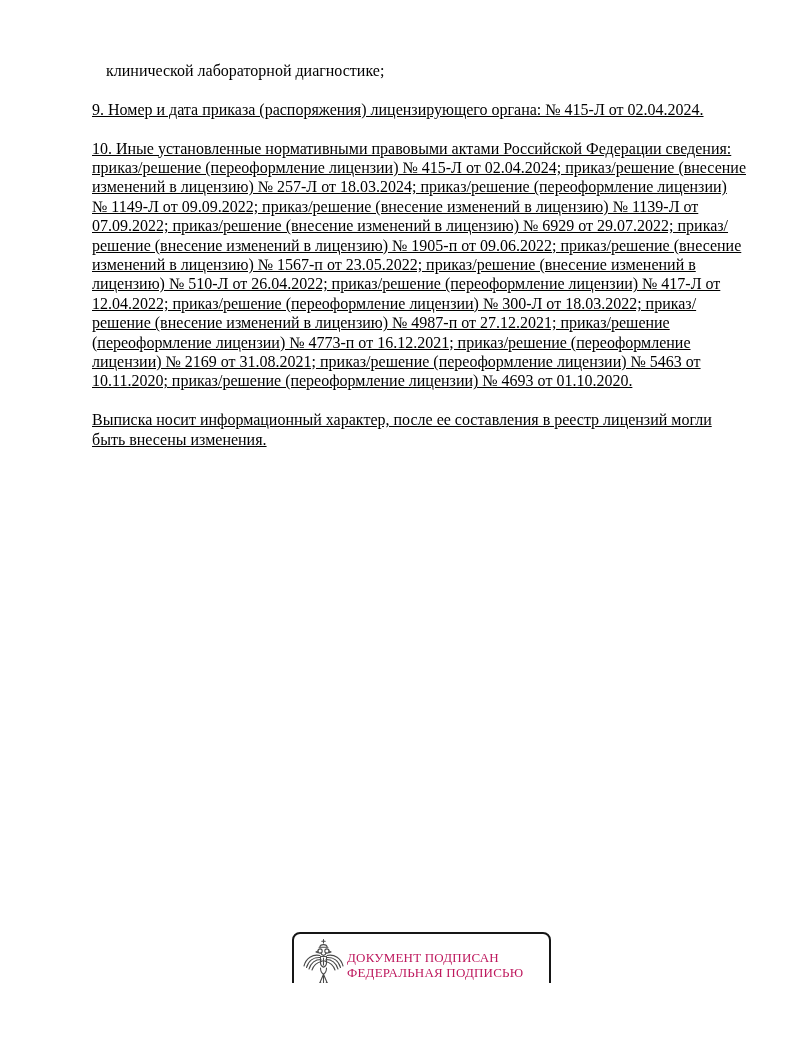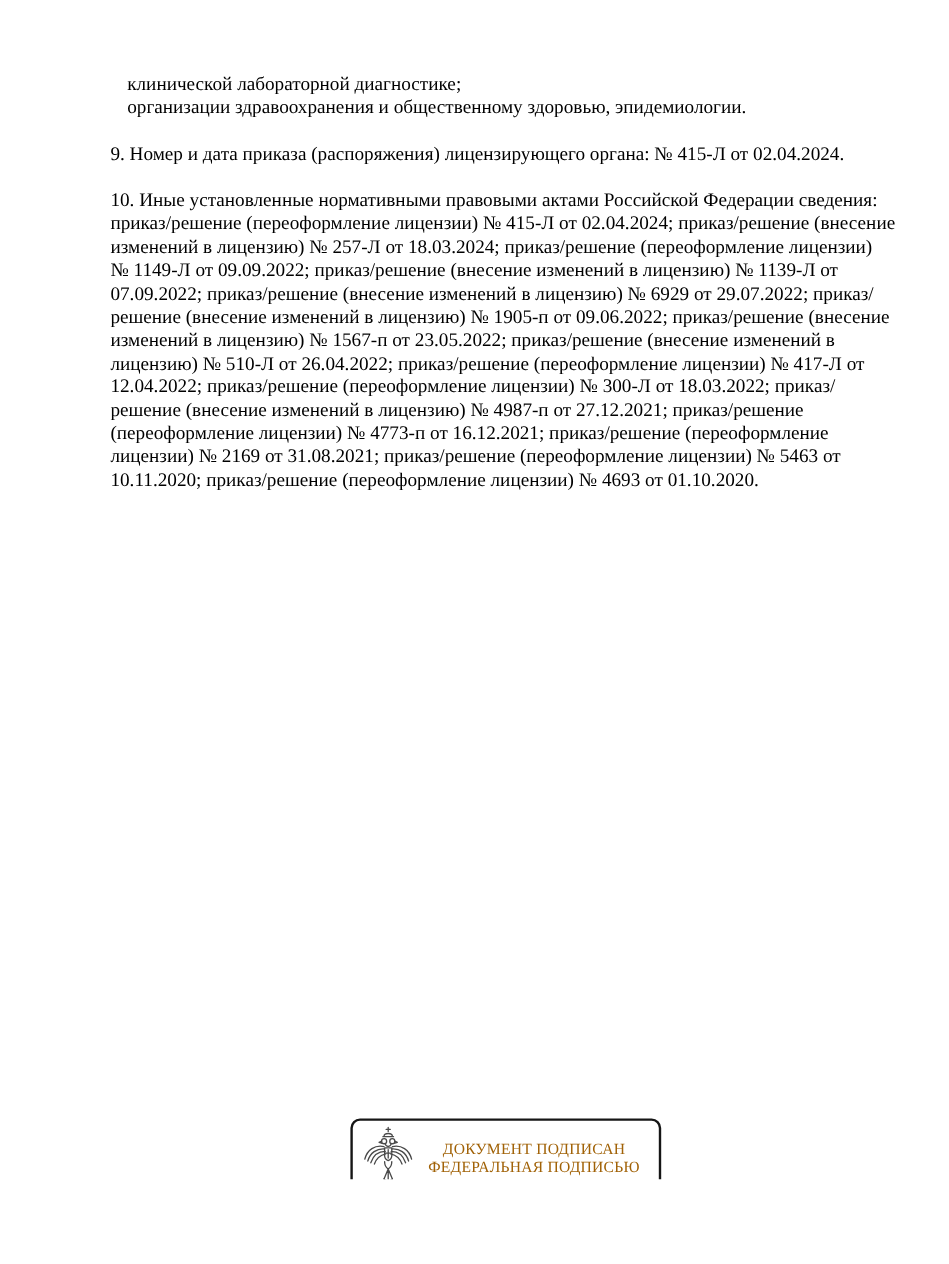--- a/index.html
+++ b/index.html
@@ -14,21 +14,21 @@
   }
   .content {
     position: absolute;
     left: 92px;
     top: 61px;
     width: 654px;
     font-size: 16px;
     line-height: 19.4px;
     text-align: left;
   }
-  .para { margin: 0 0 19.4px 0; }
+  .para { margin: 0 0 19.4px 0; text-decoration: underline; }
   .cont-line { padding-left: 14px; }
   .cont-block { margin: 0 0 19.4px 0; }
 
   
   .stamp {
     position: absolute;
     left: 292px;
     top: 932px;
     width: 259px;
     height: 108px;
@@ -44,51 +44,51 @@
     padding: 3px 6px 0 6px;
     height: 56px;
   }
   .emblem {
     width: 47px;
     height: 54px;
     flex: 0 0 auto;
   }
   .stamp-title {
     flex: 1 1 auto;
-    text-align: center;
+    text-align: left;
     font-size: 13px;
     line-height: 15.5px;
     letter-spacing: 0.2px;
-    color: #a16207;
+    color: #be185d;
   }
   .stamp-lines {
     padding: 1px 6px 0 6px;
     font-size: 11px;
     line-height: 17.4px;
     white-space: nowrap;
     color: #111111;
   }
   .stamp-lines .bold { font-weight: bold; }
 </style>
 </head>
 <body>
 
 <div class="page">
 
   <div class="content">
 
     <div class="cont-block">
       <div class="cont-line">клинической лабораторной диагностике;</div>
-      <div class="cont-line">организации здравоохранения и общественному здоровью, эпидемиологии.</div>
     </div>
 
     <p class="para">9. Номер и дата приказа (распоряжения) лицензирующего органа: № 415-Л от 02.04.2024.</p>
 
     <p class="para">10. Иные установленные нормативными правовыми актами Российской Федерации сведения: приказ/решение (переоформление лицензии) № 415-Л от 02.04.2024; приказ/решение (внесение изменений в лицензию) № 257-Л от 18.03.2024; приказ/решение (переоформление лицензии) № 1149-Л от 09.09.2022; приказ/решение (внесение изменений в лицензию) № 1139-Л от 07.09.2022; приказ/решение (внесение изменений в лицензию) № 6929 от 29.07.2022; приказ/решение (внесение изменений в лицензию) № 1905-п от 09.06.2022; приказ/решение (внесение изменений в лицензию) № 1567-п от 23.05.2022; приказ/решение (внесение изменений в лицензию) № 510-Л от 26.04.2022; приказ/решение (переоформление лицензии) № 417-Л от 12.04.2022; приказ/решение (переоформление лицензии) № 300-Л от 18.03.2022; приказ/решение (внесение изменений в лицензию) № 4987-п от 27.12.2021; приказ/решение (переоформление лицензии) № 4773-п от 16.12.2021; приказ/решение (переоформление лицензии) № 2169 от 31.08.2021; приказ/решение (переоформление лицензии) № 5463 от 10.11.2020; приказ/решение (переоформление лицензии) № 4693 от 01.10.2020.</p>
 
+    <p class="para">Выписка носит информационный характер, после ее составления в реестр лицензий могли быть внесены изменения.</p>
 
   </div>
 
   <div class="stamp">
 
     <div class="stamp-header">
       <span class="emblem">
         <svg width="47" height="54" viewBox="0 0 46 54" fill="none" xmlns="http://www.w3.org/2000/svg">
           <g stroke="#4a4a4a" stroke-width="1.1" fill="none" stroke-linecap="round" stroke-linejoin="round">
 

